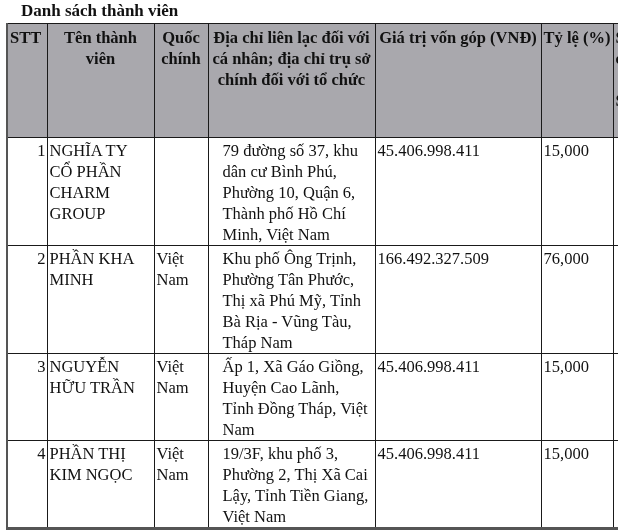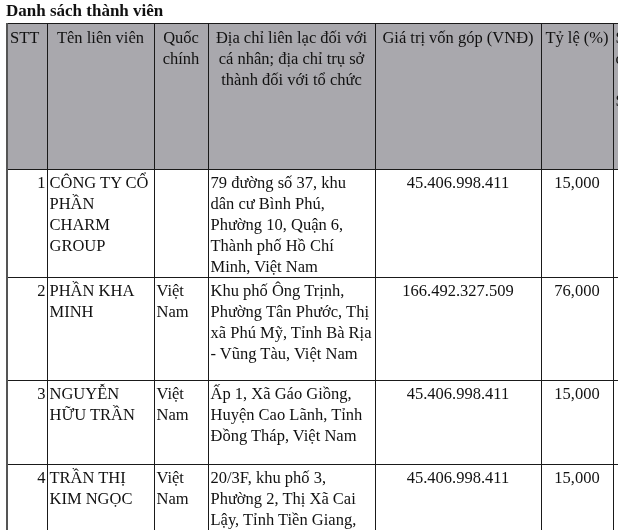--- a/index.html
+++ b/index.html
@@ -10,21 +10,21 @@
     body {
       width: 618px;
       height: 530px;
       position: relative;
       overflow: hidden;
       font-family: "Liberation Serif", "DejaVu Serif", serif;
       color: #111111;
     }
     .doc-title {
       position: absolute;
-      left: 6px;
+      left: 21px;
       top: 1px;
       font-size: 17px;
       font-weight: bold;
       line-height: 20px;
       white-space: nowrap;
     }
     .tbl {
       position: absolute;
       left: 6px;
       top: 23px;
@@ -35,34 +35,34 @@
       line-height: 21px;
     }
     .tbl th, .tbl td {
       border: 1.5px solid #1a1a1a;
       vertical-align: top;
       padding: 0 2px;
       overflow: hidden;
     }
     .tbl th {
       background: #a9a8ad;
-      font-weight: normal;
+      font-weight: bold;
       text-align: center;
       padding-top: 3px;
-      height: 146px;
+      height: 114px;
       box-sizing: border-box;
     }
     .tbl th.stt-head { text-align: left; padding-left: 2px; }
     .tbl td {
       background: #ffffff;
       padding-top: 2px;
     }
-    .tbl td.num { text-align: center; padding-right: 2px; }
+    .tbl td.num { text-align: left; padding-right: 2px; }
     .tbl td.stt { text-align: right; padding-right: 1px; }
-    .tbl td.addr { padding-left: 2px; }
+    .tbl td.addr { padding-left: 14px; }
     .tbl th.clip, .tbl td.clip {
       border-right: 3px solid #777;
       color: #111;
       text-align: left;
       padding-left: 2px;
     }
     .tbl tr.r1 td { height: 104px; box-sizing: border-box; }
     .tbl tr.r2 td { height: 103px; box-sizing: border-box; }
     .tbl tr.r3 td { height: 84px; box-sizing: border-box; }
     .tbl tr.r4 td { height: 84px; box-sizing: border-box; }
@@ -81,64 +81,64 @@
     <col style="width:107px">
     <col style="width:54px">
     <col style="width:167px">
     <col style="width:166px">
     <col style="width:72px">
     <col style="width:24px">
   </colgroup>
   <thead>
     <tr>
       <th class="stt-head">STT</th>
-      <th>Tên liên viên</th>
+      <th>Tên thành viên</th>
       <th>Quốc chính</th>
-      <th>Địa chỉ liên lạc đối với cá nhân; địa chỉ trụ sở thành đối với tổ chức</th>
+      <th>Địa chỉ liên lạc đối với cá nhân; địa chỉ trụ sở chính đối với tổ chức</th>
       <th>Giá trị vốn góp (VNĐ)</th>
       <th>Tỷ lệ (%)</th>
       <th class="clip">
         <span class="clip-glyphs">S</span>
         <span class="clip-glyphs">c</span>
         <span class="clip-glyphs">&nbsp;</span>
         <span class="clip-glyphs">S</span>
       </th>
     </tr>
   </thead>
   <tbody>
     <tr class="r1">
       <td class="stt">1</td>
-      <td>CÔNG TY CỔ PHẦN CHARM GROUP</td>
+      <td>NGHĨA TY CỔ PHẦN CHARM GROUP</td>
       <td></td>
       <td class="addr">79 đường số 37, khu dân cư Bình Phú, Phường 10, Quận 6, Thành phố Hồ Chí Minh, Việt Nam</td>
       <td class="num">45.406.998.411</td>
       <td class="num">15,000</td>
       <td class="clip"></td>
     </tr>
     <tr class="r2">
       <td class="stt">2</td>
       <td>PHẦN KHA MINH</td>
       <td>Việt Nam</td>
-      <td class="addr">Khu phố Ông Trịnh, Phường Tân Phước, Thị xã Phú Mỹ, Tỉnh Bà Rịa - Vũng Tàu, Việt Nam</td>
+      <td class="addr">Khu phố Ông Trịnh, Phường Tân Phước, Thị xã Phú Mỹ, Tỉnh Bà Rịa - Vũng Tàu, Tháp Nam</td>
       <td class="num">166.492.327.509</td>
       <td class="num">76,000</td>
       <td class="clip"></td>
     </tr>
     <tr class="r3">
       <td class="stt">3</td>
       <td>NGUYỄN HỮU TRẦN</td>
       <td>Việt Nam</td>
       <td class="addr">Ấp 1, Xã Gáo Giồng, Huyện Cao Lãnh, Tỉnh Đồng Tháp, Việt Nam</td>
       <td class="num">45.406.998.411</td>
       <td class="num">15,000</td>
       <td class="clip"></td>
     </tr>
     <tr class="r4">
       <td class="stt">4</td>
-      <td>TRẦN THỊ KIM NGỌC</td>
+      <td>PHẦN THỊ KIM NGỌC</td>
       <td>Việt Nam</td>
-      <td class="addr">20/3F, khu phố 3, Phường 2, Thị Xã Cai Lậy, Tỉnh Tiền Giang, Việt Nam</td>
+      <td class="addr">19/3F, khu phố 3, Phường 2, Thị Xã Cai Lậy, Tỉnh Tiền Giang, Việt Nam</td>
       <td class="num">45.406.998.411</td>
       <td class="num">15,000</td>
       <td class="clip"></td>
     </tr>
   </tbody>
 </table>
 
 </body></html>

